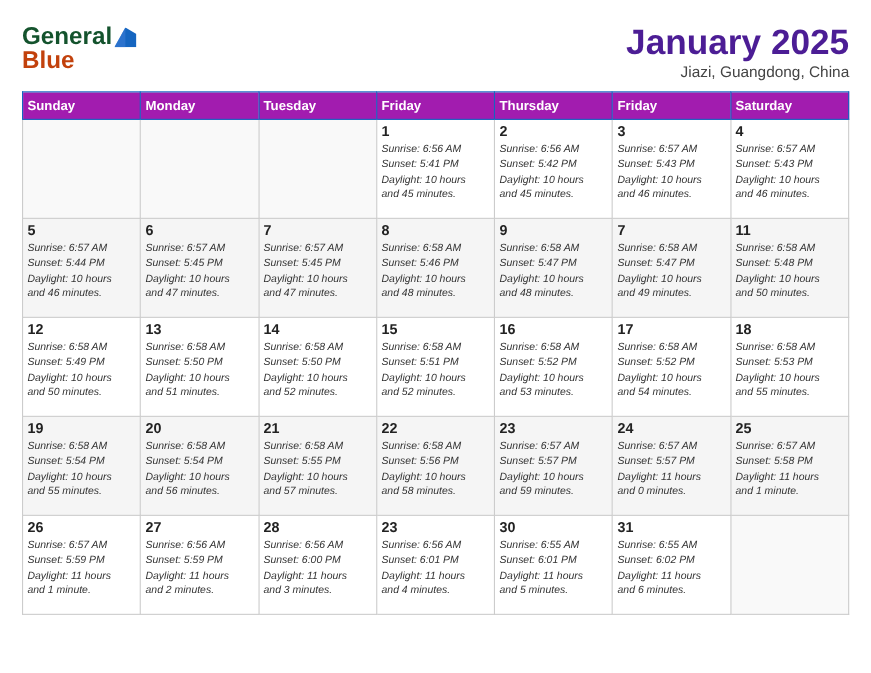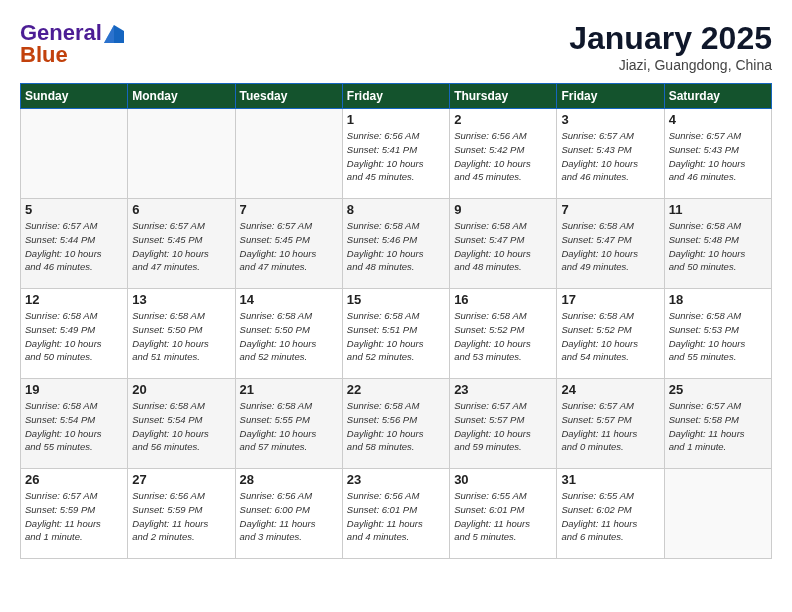--- a/index.html
+++ b/index.html
@@ -24,33 +24,33 @@
     .logo-top {
       display: flex;
       align-items: center;
     }
     .title-block {
       text-align: right;
     }
     .month-title {
       font-size: 32px;
       font-weight: bold;
-      color: #0f172a;
+      color: #4c1d95;
     }
     .subtitle {
       font-size: 14px;
       color: #444;
     }
     table {
       width: 100%;
       border-collapse: collapse;
       table-layout: fixed;
     }
     th {
-      background-color: #14532d;
+      background-color: #a21caf;
       color: #fff;
       font-size: 12px;
       font-weight: bold;
       padding: 5px 4px;
       text-align: left;
       border: 1px solid #1565c0;
     }
     td {
       border: 1px solid #ccc;
       vertical-align: top;
@@ -81,21 +81,21 @@
     tr:nth-child(even) td.empty {
       background: #f0f0f0;
     }
   </style>
 </head>
 <body>
 
 <div class="header">
   <div class="logo">
     <div class="logo-top">
-      <span style="font-size:22px;font-weight:bold;color:#4c1d95;">General</span>
+      <span style="font-size:22px;font-weight:bold;color:#14532d;">General</span>
       <svg width="20" height="18" viewBox="0 0 20 18" style="margin-left:2px;margin-top:2px;">
         <polygon points="0,18 20,18 20,6 10,0" fill="#1565c0"></polygon>
         <polygon points="0,18 10,0 10,18" fill="#3a7bd5" opacity="0.6"></polygon>
       </svg>
     </div>
     <span style="font-size:22px;font-weight:bold;color:#c2410c;margin-top:-4px;">Blue</span>
   </div>
   <div class="title-block">
     <div class="month-title">January 2025</div>
     <div class="subtitle">Jiazi, Guangdong, China</div>

